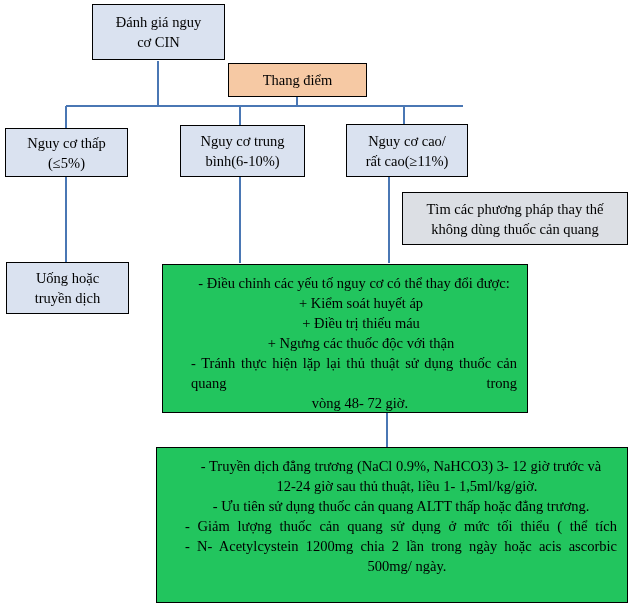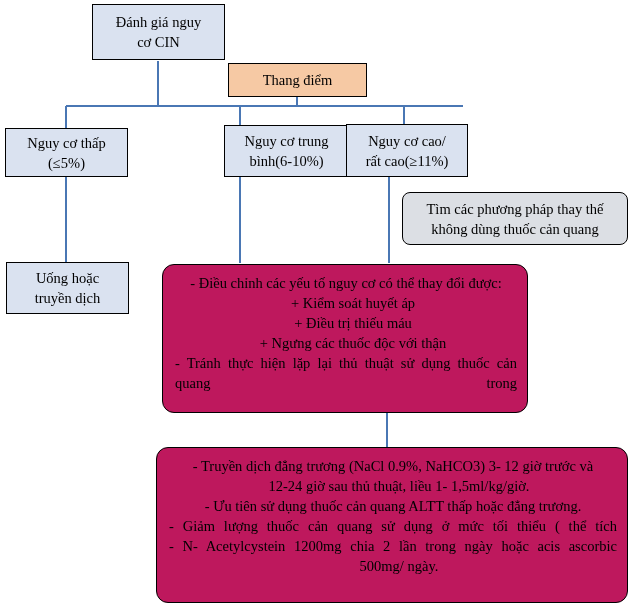--- a/index.html
+++ b/index.html
@@ -29,28 +29,26 @@
     text-align: center;
     font-size: 14.5px;
     line-height: 1.25;
     z-index: 3;
   }
   .node.accent {
     background: #f6c9a4;
   }
   .node.grayish {
     background: #dcdfe4;
-    border-radius: 8px;
   }
   .node.textbox {
     display: block;
     text-align: left;
-    padding: 8px 10px 8px 12px;
-    background: #be185d;
-    border-radius: 12px;
+    padding: 8px 10px 8px 28px;
+    background: #22c55e;
   }
   .lines {
     position: absolute;
     left: 0;
     top: 0;
     width: 633px;
     height: 607px;
     z-index: 1;
   }
   .txtline {
@@ -107,21 +105,21 @@
     <span class="txtline">Thang điểm</span>
   </div>
 
   <div class="node" style="left:5px; top:128px; width:123px; height:49px;">
     <div>
       <span class="txtline">Nguy cơ thấp</span>
       <span class="txtline">(≤5%)</span>
     </div>
   </div>
 
-  <div class="node" style="left:180px; top:125px; width:125px; height:52px;margin-left:44px;">
+  <div class="node" style="left:180px; top:125px; width:125px; height:52px;">
     <div>
       <span class="txtline">Nguy cơ trung</span>
       <span class="txtline">bình(6-10%)</span>
     </div>
   </div>
 
   <div class="node" style="left:346px; top:124px; width:122px; height:53px;">
     <div>
       <span class="txtline">Nguy cơ cao/</span>
       <span class="txtline">rất cao(≥11%)</span>
@@ -141,20 +139,21 @@
       <span class="txtline">truyền dịch</span>
     </div>
   </div>
 
   <div class="node textbox" style="left:162px; top:264px; width:366px; height:149px;">
     <span class="txtline">- Điều chỉnh các yếu tố nguy cơ có thể thay đổi được:</span>
     <span class="txtline indent1">+ Kiểm soát huyết áp</span>
     <span class="txtline indent1">+ Điều trị thiếu máu</span>
     <span class="txtline indent1">+ Ngưng các thuốc độc với thận</span>
     <span class="txtline just">- Tránh thực hiện lặp lại thủ thuật sử dụng thuốc cản quang trong</span>
+    <span class="txtline cont">vòng 48- 72 giờ.</span>
   </div>
 
   <div class="node textbox" style="left:156px; top:447px; width:472px; height:156px;">
     <span class="txtline">- Truyền dịch đẳng trương (NaCl 0.9%, NaHCO3) 3- 12 giờ trước và</span>
     <span class="txtline cont">12-24 giờ sau thủ thuật, liều 1- 1,5ml/kg/giờ.</span>
     <span class="txtline">- Ưu tiên sử dụng thuốc cản quang ALTT thấp hoặc đẳng trương.</span>
     <span class="txtline just">- Giảm lượng thuốc cản quang sử dụng ở mức tối thiểu ( thể tích</span>
     <span class="txtline just">- N- Acetylcystein 1200mg chia 2 lần trong ngày hoặc acis ascorbic</span>
     <span class="txtline cont">500mg/ ngày.</span>
   </div>

